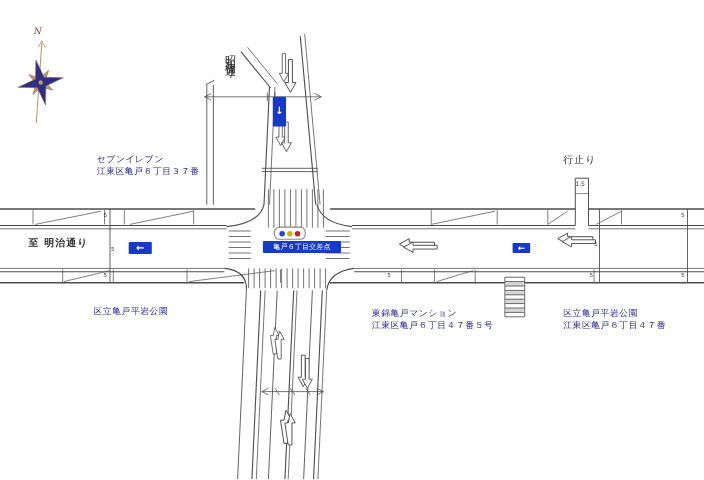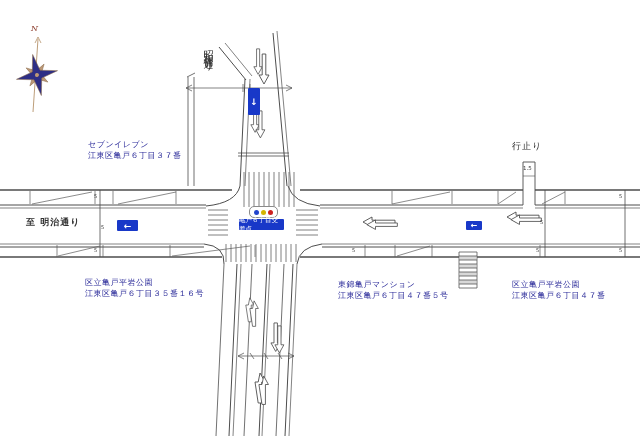--- a/index.html
+++ b/index.html
@@ -13,21 +13,21 @@
   .street{position:absolute;color:#303030;font-size:9px;line-height:10px;white-space:nowrap;
           letter-spacing:1px;}
   .vtext{writing-mode:vertical-rl;letter-spacing:3px;font-size:10px;}
   .north{position:absolute;left:31px;top:24px;color:#8b3a2a;font-size:8px;font-style:italic;
          font-family:"DejaVu Serif","Liberation Serif",serif;}
   .bluesign{position:absolute;background:#1838c8;color:#ffffff;display:flex;align-items:center;
             justify-content:center;border-radius:1px;font-weight:bold;}
   .sign-top{left:248px;top:88px;width:12px;height:27px;font-size:9px;}
   .sign-left{left:117px;top:220px;width:21px;height:11px;font-size:9px;}
   .sign-right{left:466px;top:221px;width:16px;height:9px;font-size:8px;}
-  .banner{left:239px;top:219px;width:45px;height:11px;font-size:6.5px;font-weight:normal;
+  .banner{left:239px;top:219px;width:71px;height:11px;font-size:6.5px;font-weight:normal;
           letter-spacing:0;}
   .signalbox{position:absolute;left:249px;top:206px;width:29px;height:12px;background:#fff;
              border:1px solid #8a8a8a;border-radius:5px;display:flex;align-items:center;
              justify-content:center;gap:2px;box-sizing:border-box;}
   .dot{width:5px;height:5px;border-radius:50%;}
   .dot.g{background:#2244cc;}
   .dot.y{background:#d4b400;}
   .dot.r{background:#cc2020;}
   .marker{position:absolute;color:#3a3a3a;font-size:6px;line-height:6px;transform:scale(.85);
           transform-origin:left top;}
@@ -181,21 +181,20 @@
   <div class="street" style="left:512px;top:141px;">行止り</div>
 
   <div class="lbl" style="left:88px;top:139px;width:150px;">
     <span class="bname">セブンイレブン</span>
     <span class="baddr">江東区亀戸６丁目３７番</span>
   </div>
   <div class="lbl" style="left:352px;top:148px;width:160px;">
   </div>
   <div class="lbl" style="left:85px;top:277px;width:155px;">
     <span class="bname">区立亀戸平岩公園</span>
-    <span class="baddr">江東区亀戸６丁目３５番１６号</span>
   </div>
   <div class="lbl" style="left:338px;top:279px;width:155px;">
     <span class="bname">東錦亀戸マンション</span>
     <span class="baddr">江東区亀戸６丁目４７番５号</span>
   </div>
   <div class="lbl" style="left:512px;top:279px;width:132px;">
     <span class="bname">区立亀戸平岩公園</span>
     <span class="baddr">江東区亀戸６丁目４７番</span>
   </div>
 

